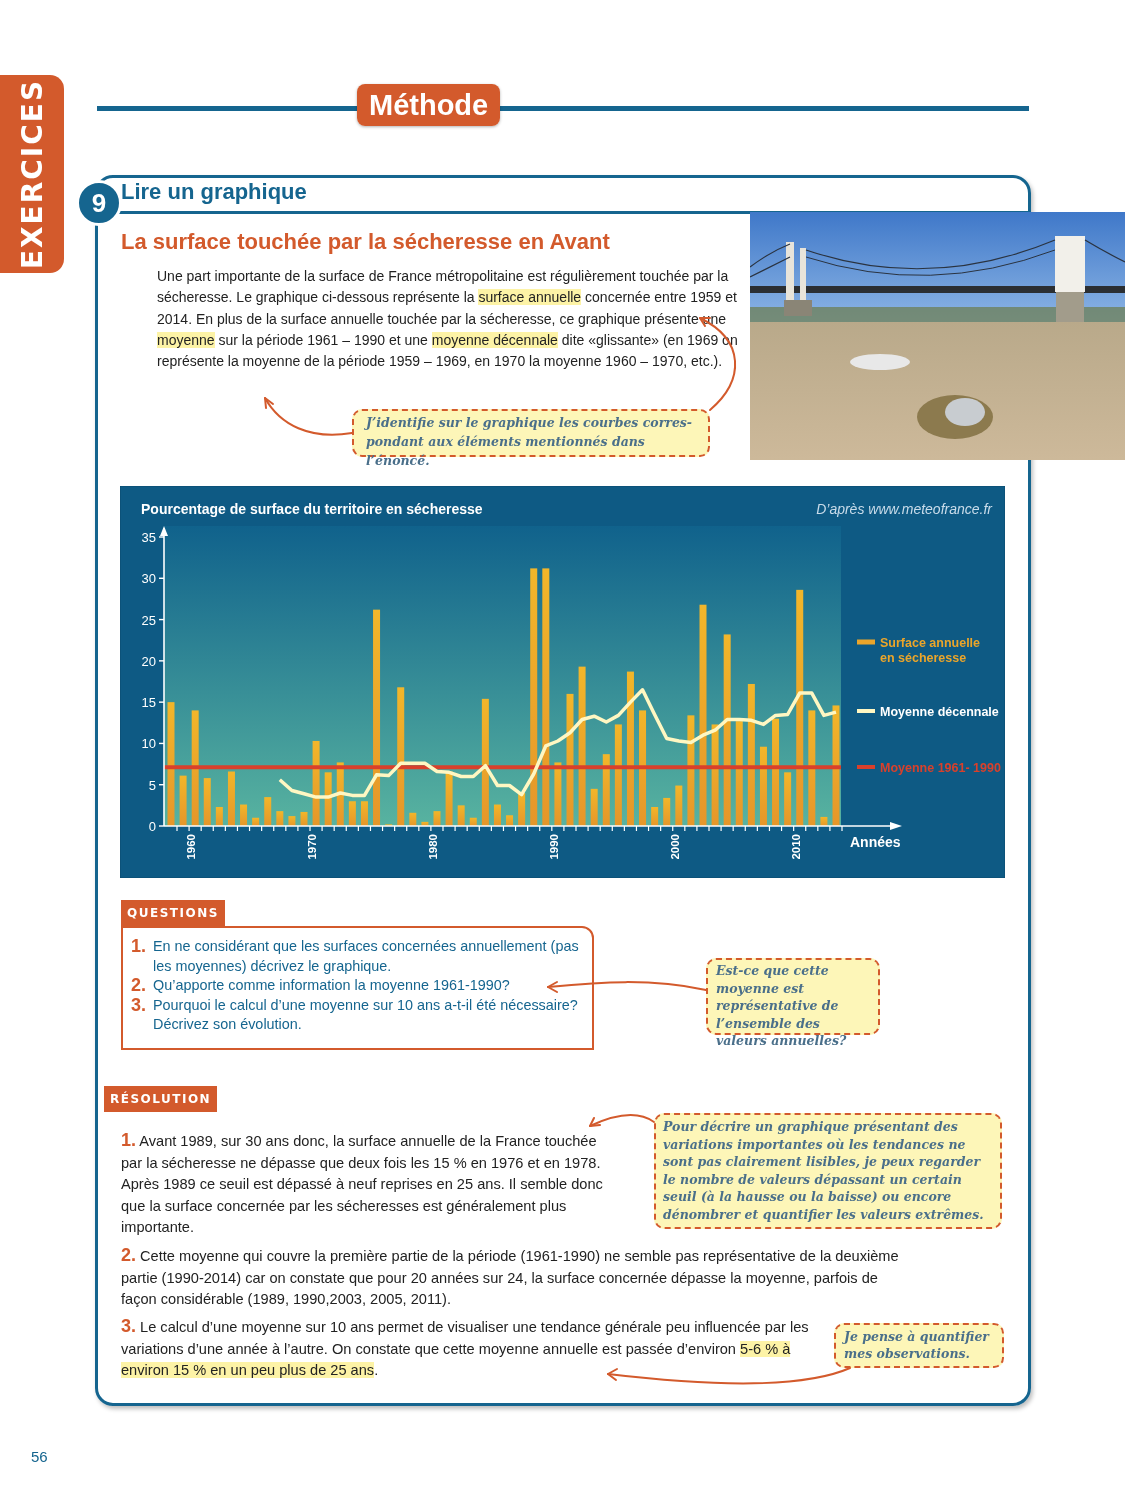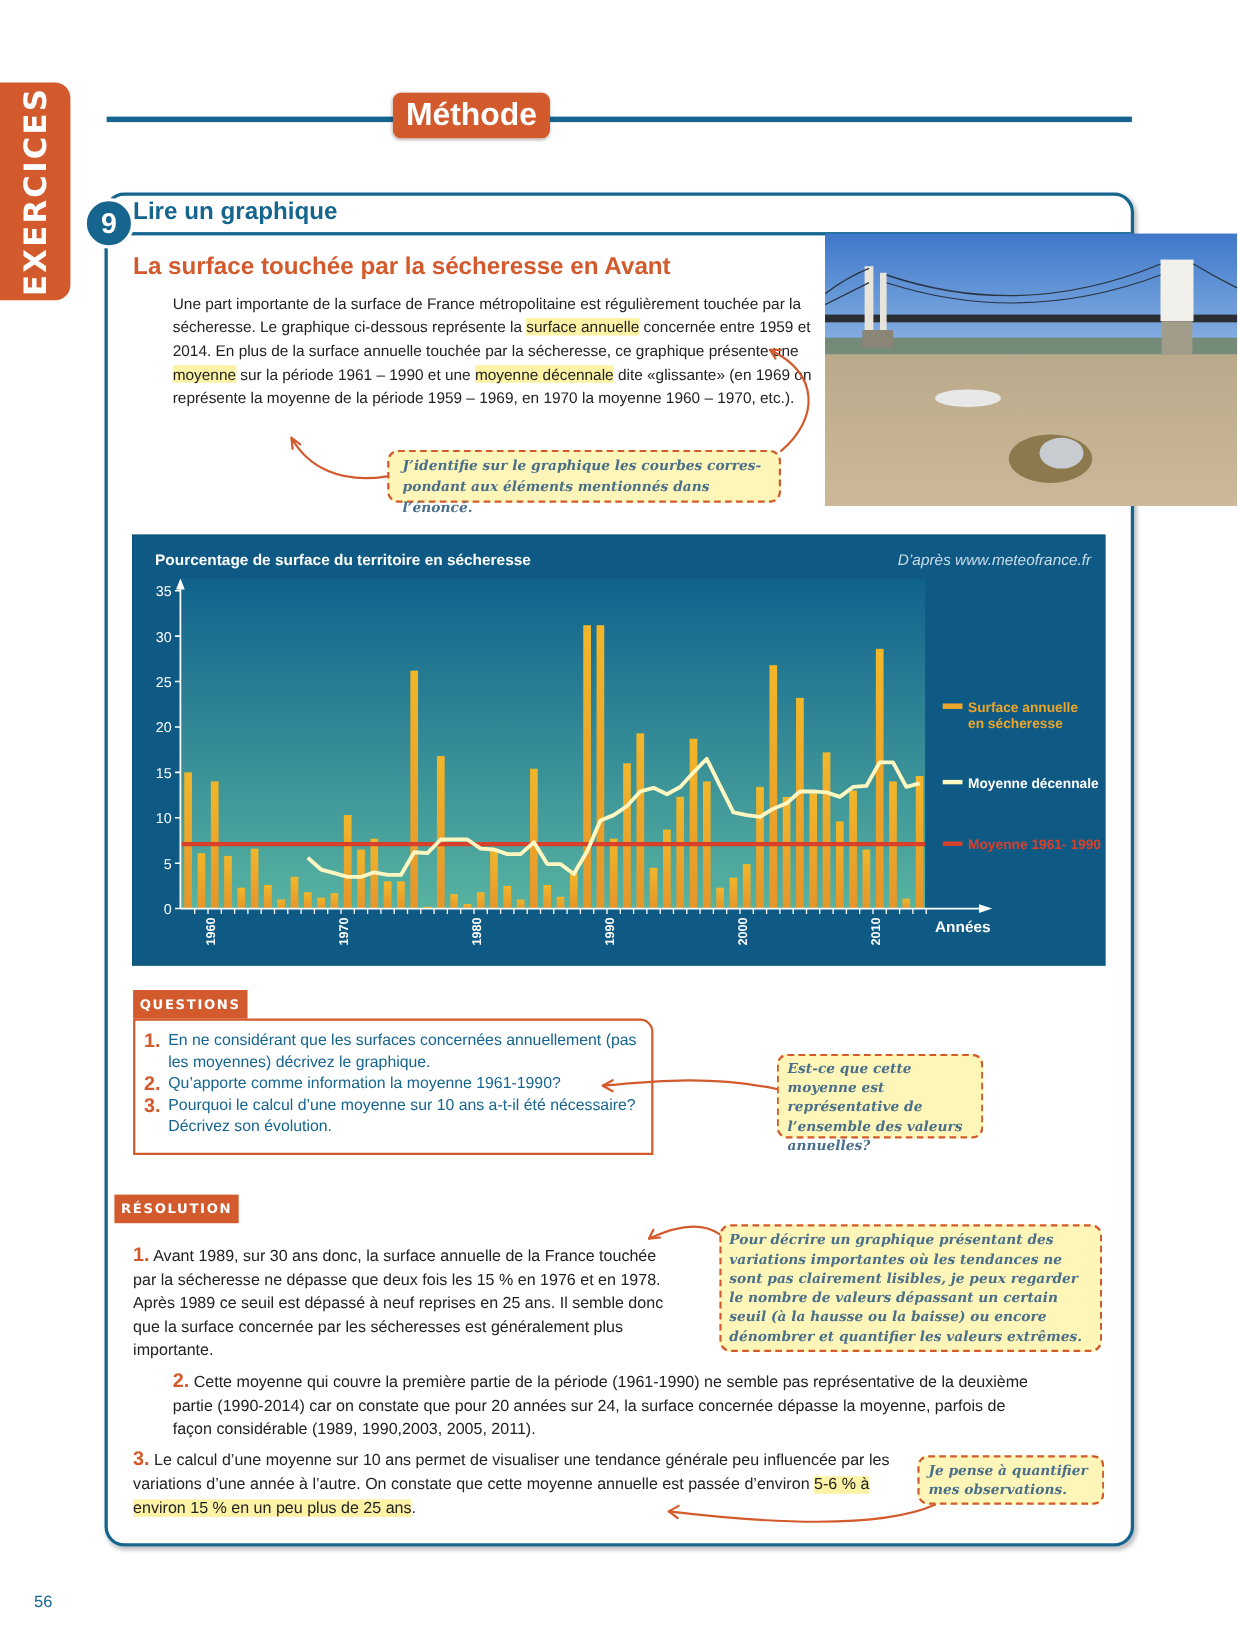--- a/index.html
+++ b/index.html
@@ -13,35 +13,35 @@
   .card { position: absolute; left: 95px; top: 175px; width: 930px; height: 1225px; border: 3px solid #15658f; border-radius: 18px; box-shadow: 2px 3px 4px rgba(0,0,0,0.25); }
   .card-head-line { position: absolute; left: 95px; top: 211px; width: 933px; height: 3px; background: #15658f; }
   .num-circle { position: absolute; left: 76px; top: 180px; width: 40px; height: 40px; border-radius: 50%; background: #15658f; border: 3px solid #fff; color: #fff; font-weight: bold; font-size: 26px; text-align: center; line-height: 40px; }
   .ex-title { position: absolute; left: 121px; top: 179px; font-size: 22px; font-weight: bold; color: #15658f; text-align: center; }
   .ex-subtitle { position: absolute; left: 121px; top: 229px; font-size: 22px; font-weight: bold; color: #d35a2c; }
   .intro { position: absolute; left: 121px; top: 266px; width: 610px; font-size: 14px; line-height: 21.3px; color: #222; margin-left: 36px; }
   .hl { background: #fdf3a6; }
   .photo { position: absolute; left: 750px; top: 212px; width: 375px; height: 248px; overflow: hidden; }
   .callout { position: absolute; border: 2px dashed #d35a2c; border-radius: 10px; background: #fdf6b8; color: #4a6f8a; font-style: italic; font-weight: bold; font-family: "DejaVu Serif", serif; }
   .c1 { left: 352px; top: 409px; width: 358px; height: 48px; font-size: 12.5px; line-height: 19px; padding: 2px 6px; box-sizing: border-box; padding-left: 12px; }
-  .c2 { left: 706px; top: 958px; width: 188px; height: 77px; font-size: 12.5px; line-height: 17.5px; padding: 2px 8px; box-sizing: border-box; }
+  .c2 { left: 706px; top: 958px; width: 174px; height: 77px; font-size: 12.5px; line-height: 17.5px; padding: 2px 8px; box-sizing: border-box; }
   .c3 { left: 654px; top: 1113px; width: 348px; height: 116px; font-size: 12.5px; line-height: 17.5px; padding: 3px 7px; box-sizing: border-box; }
   .c4 { left: 834px; top: 1323px; width: 170px; height: 45px; font-size: 12.5px; line-height: 17px; padding: 3px 8px; box-sizing: border-box; }
   .chart-wrap { position: absolute; left: 120px; top: 486px; width: 885px; height: 392px; }
   .tag { position: absolute; background: #d35a2c; color: #ffffff; font-weight: bold; font-size: 12px; letter-spacing: 1.5px; padding: 0 6px; height: 26px; line-height: 26px; font-family: "DejaVu Sans", sans-serif; }
   .tag-q { left: 121px; top: 900px; }
   .tag-r { left: 104px; top: 1086px; }
   .qbox { position: absolute; left: 121px; top: 926px; width: 473px; height: 124px; border: 2px solid #d35a2c; border-radius: 0 12px 0 0; box-sizing: border-box; }
   .qlist { position: absolute; left: 131px; top: 937px; width: 460px; font-size: 14.4px; line-height: 19.5px; color: #15658f; }
   .qitem { display: flex; }
   .qnum { color: #d35a2c; font-weight: bold; font-size: 18px; width: 22px; flex: none; }
   .res { position: absolute; font-size: 14.6px; line-height: 21.5px; color: #222; }
   .res .rnum { color: #d35a2c; font-weight: bold; font-size: 18px; }
   .r1 { left: 121px; top: 1130px; width: 500px; }
-  .r2 { left: 121px; top: 1245px; width: 780px; font-size: 14.6px; margin-left: 36px; }
+  .r2 { left: 121px; top: 1245px; width: 780px; font-size: 14.6px; }
   .r3 { left: 121px; top: 1316px; width: 720px; }
   .page-num { position: absolute; left: 31px; top: 1448px; color: #15658f; font-size: 15px; }
   svg.arrows { position: absolute; left: 0; top: 0; width: 1125px; height: 1500px; pointer-events: none; }
 </style>
 </head>
 <body>
 
 <div class="side-tab">
     <span>EXERCICES</span>
   </div>

